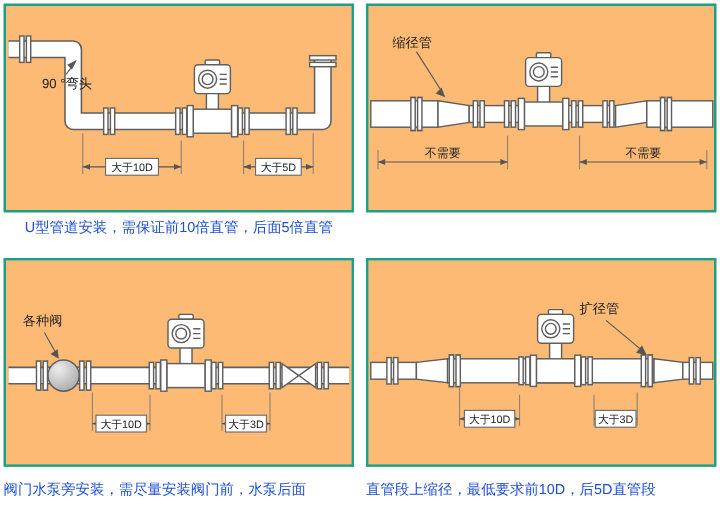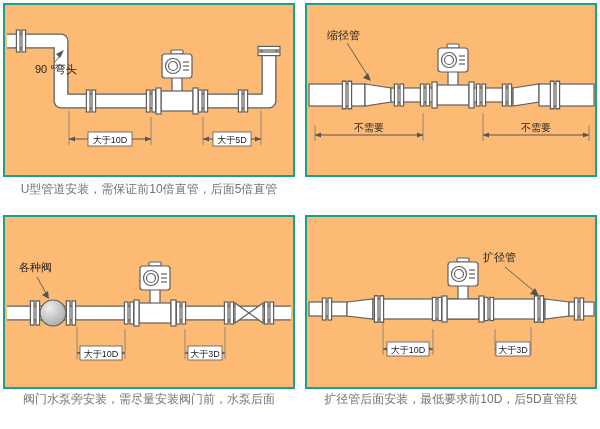--- a/index.html
+++ b/index.html
@@ -4,22 +4,22 @@
 <style>
   * { margin:0; padding:0; box-sizing:border-box; }
   html,body { width:600px; height:429px; background:#fff;
     font-family:"Liberation Sans", sans-serif; }
   .grid { display:grid; grid-template-columns:1fr 1fr;
     column-gap:10px; row-gap:14px; padding:3px; width:600px; }
   .cell { display:flex; flex-direction:column; }
   .box { border:2px solid var(--accent,#16a38e); background:#fdba74; height:174px; overflow:hidden; }
   .box svg { width:100%; height:100%; display:block; }
   .cap { height:24px; display:flex; align-items:center; justify-content:center;
-    font-size:12px; color:#737373; text-align:center; }
-  .cap2 { height:36px; flex-direction:column; line-height:16px; justify-content:flex-start; padding-top:2px; }
+    font-size:12px; color:#1d4ed8; text-align:center; }
+  .cap2 { height:36px; flex-direction:row; line-height:16px; justify-content:flex-start; padding-top:2px; }
   
   .pout { stroke:#5f5f5f; stroke-width:15; fill:none; stroke-linejoin:round; stroke-linecap:butt; }
   .pin  { stroke:#ffffff; stroke-width:12.4; fill:none; stroke-linejoin:round; stroke-linecap:butt; }
   .shape { fill:#ffffff; stroke:#5f5f5f; stroke-width:1.2; }
   .sym { fill:#ffffff; stroke:#5f5f5f; stroke-width:1.2; }
   .dim { stroke:#555555; stroke-width:1; }
   .tick { stroke:#7a7a7a; stroke-width:0.8; }
   .arrow { fill:#555555; stroke:none; }
   .dimbox { fill:#ffffff; stroke:#666666; stroke-width:0.9; }
   .dimtext { font-size:9px; fill:#222222; text-anchor:middle; }
@@ -229,17 +229,17 @@
           <line class="tick" x1="224" y1="110" x2="224" y2="138"></line>
           <line class="dim" x1="188" y1="132" x2="224" y2="132"></line>
           <polygon class="arrow" points="188,132 194,129.6 194,134.4"></polygon>
           <polygon class="arrow" points="224,132 218,129.6 218,134.4"></polygon>
           <rect class="dimbox" x="189" y="125" width="34" height="14"></rect>
           <text class="dimtext" x="206" y="135.5">大于3D</text>
         </g>
       </svg>
     </div>
     <figcaption class="cap cap2">
-      <span>扩径管后面安装，最低要求前10D，后5D直管段</span>
+      <span>直管段上缩径，最低要求前10D，后5D直管段</span>
     </figcaption>
   </figure>
 
 </div>
 
 </body></html>

